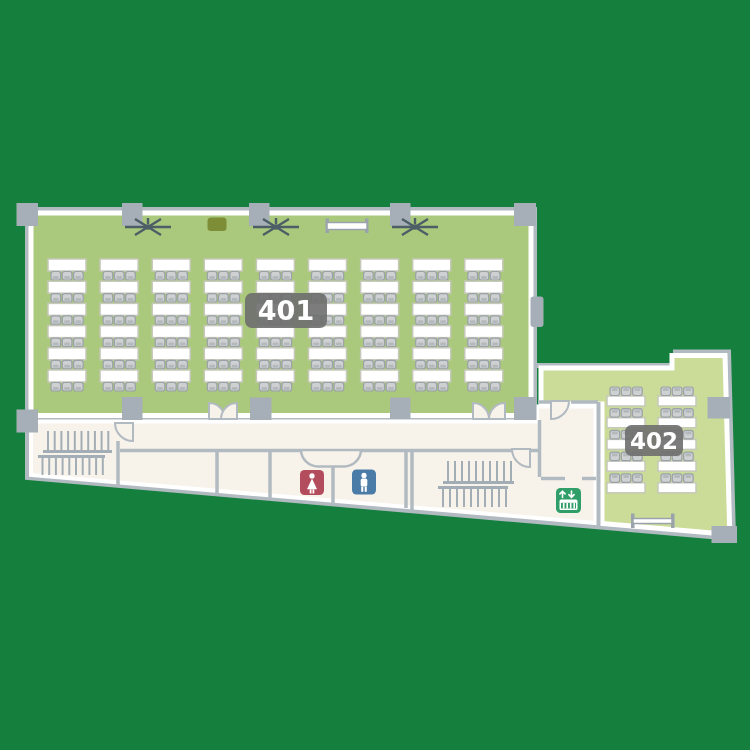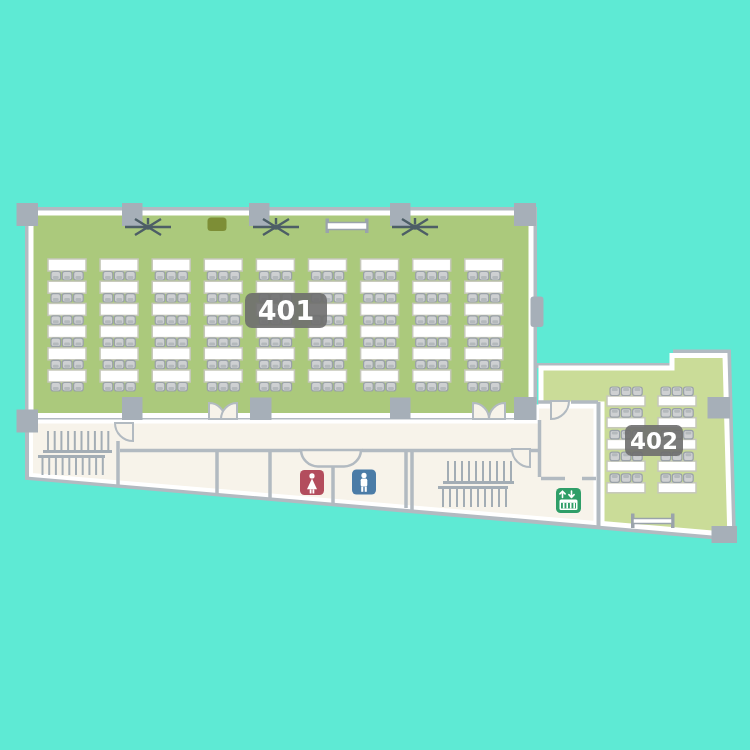--- a/index.html
+++ b/index.html
@@ -1,16 +1,16 @@
 <!DOCTYPE html>
 <html style="--room-401-fill: #abc97c; --room-402-fill: #cadc98; --corridor-fill: #f7f3ea; --wall: #b2bac1; --column: #a6afb8; --badge: #6e6e6e; --badge-text: #ffffff; --table-fill: #ffffff; --table-stroke: #c6c8ba; --chair-fill: #ced0d2; --chair-stroke: #9aa1a8; --chair-shade: #b4b9bc; --fan: #4d5e66; --podium: #7d8e36; --screen-cap: #9aa3ab; --female-restroom: #b34d5d; --male-restroom: #4b7ca7; --elevator: #2f9e68; --stairs: #a3adb5;"><head>
 <meta charset="utf-8">
 <style>
   html,body{margin:0;padding:0;background:#ffffff;}
-  .stage{width:750px;height:750px;position:relative;background:#5eead4;}
+  .stage{width:750px;height:750px;position:relative;background:#15803d;}
   svg{display:block;}
   text{font-family:"DejaVu Sans","Liberation Sans",sans-serif;font-weight:700;
        text-anchor:middle;fill:var(--badge-text);}
   .wall{stroke:var(--wall);fill:none;stroke-linecap:butt;}
   .w5{stroke-width:5;}
   .w4{stroke-width:4;}
   .w35{stroke-width:3.5;}
   .room401{fill:var(--room-401-fill);stroke:#ffffff;stroke-width:5;}
   .room402{fill:var(--room-402-fill);stroke:#ffffff;stroke-width:5;}
   .corridor{fill:var(--corridor-fill);stroke:#ffffff;stroke-width:4;}

